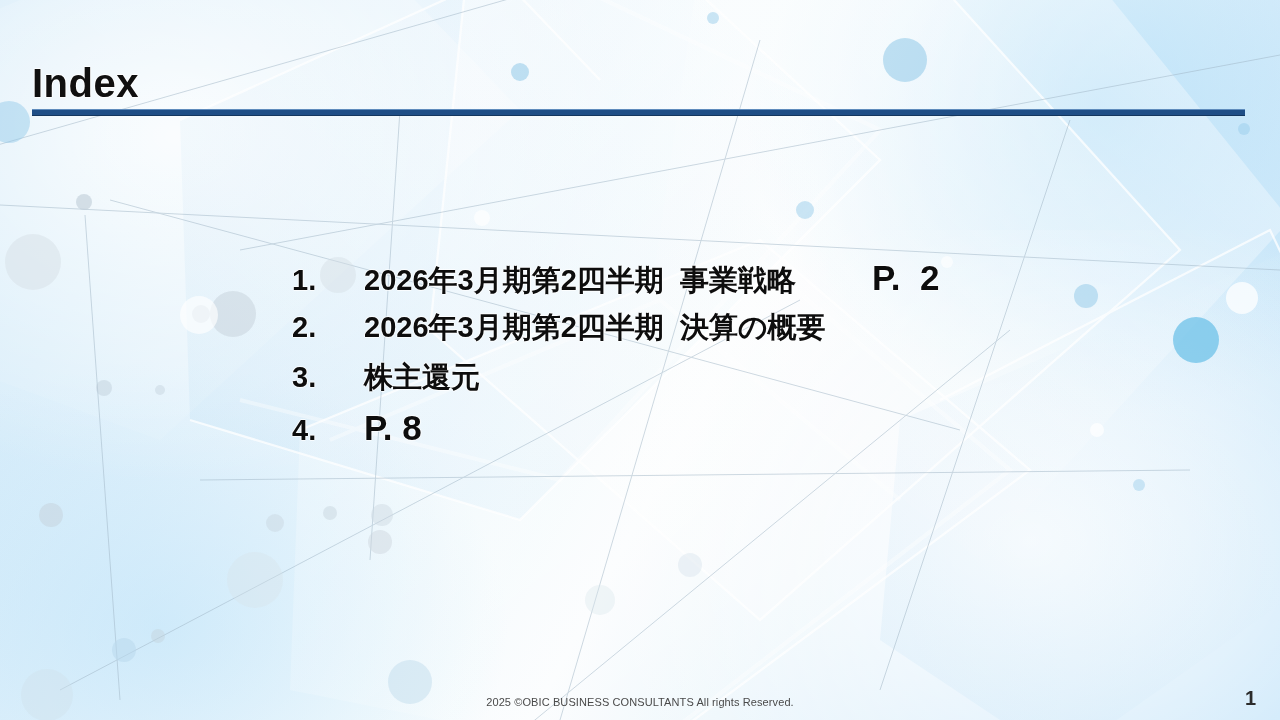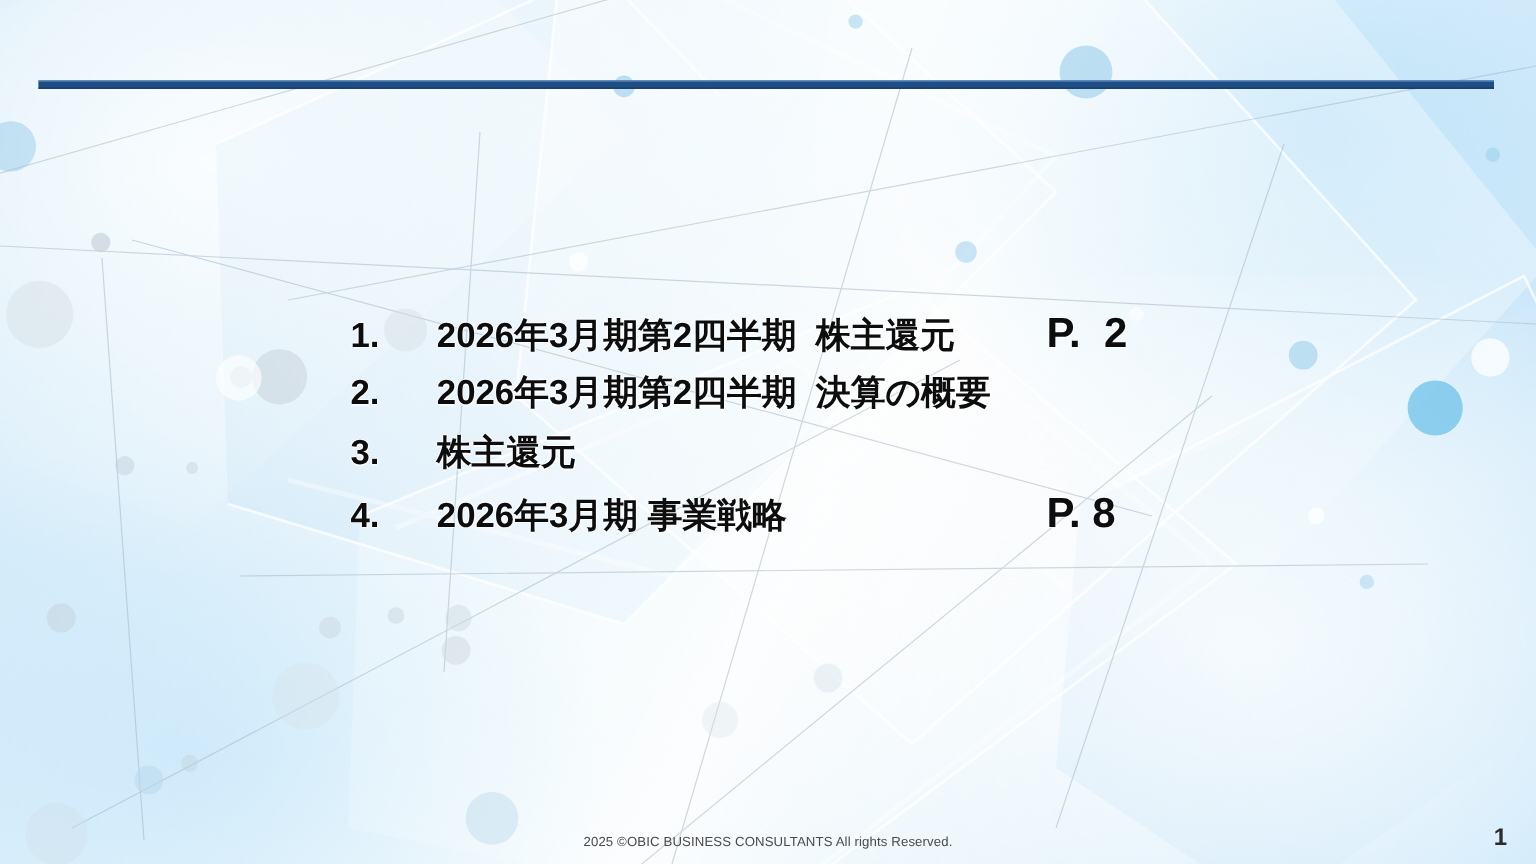--- a/index.html
+++ b/index.html
@@ -262,44 +262,44 @@
       <circle cx="338" cy="275" r="18" fill="#d5dde4" opacity="0.45"></circle>
       <circle cx="482" cy="218" r="8" fill="#ffffff" opacity="0.65"></circle>
       <circle cx="805" cy="210" r="9" fill="#8fc8e8" opacity="0.45"></circle>
       <circle cx="947" cy="262" r="6" fill="#ffffff" opacity="0.60"></circle>
       <circle cx="1244" cy="129" r="6" fill="#8fc8e8" opacity="0.40"></circle>
       <circle cx="690" cy="565" r="12" fill="#d4e2ea" opacity="0.40"></circle>
     </g>
   </svg>
 
   <div class="title-block">
+    <div class="title-text">Index</div>
     <div class="title-rule"></div>
   </div>
 
   <div class="index-list">
 
     <div class="index-row">
       <span class="idx-num">1.</span>
-      <span class="idx-title">2026年3月期第2四半期  株主還元</span>
+      <span class="idx-title">2026年3月期第2四半期  事業戦略</span>
       <span class="idx-page">P.  2</span>
     </div>
 
     <div class="index-row">
       <span class="idx-num">2.</span>
       <span class="idx-title">2026年3月期第2四半期  決算の概要</span>
     </div>
 
     <div class="index-row">
       <span class="idx-num">3.</span>
       <span class="idx-title">株主還元</span>
     </div>
 
     <div class="index-row">
       <span class="idx-num">4.</span>
-      <span class="idx-title">2026年3月期 事業戦略</span>
       <span class="idx-page">P. 8</span>
     </div>
 
 
   </div>
 
   <div class="footer-copy">2025  ©OBIC BUSINESS CONSULTANTS All rights Reserved.</div>
   <div class="page-number">1</div>
 
 </div>

